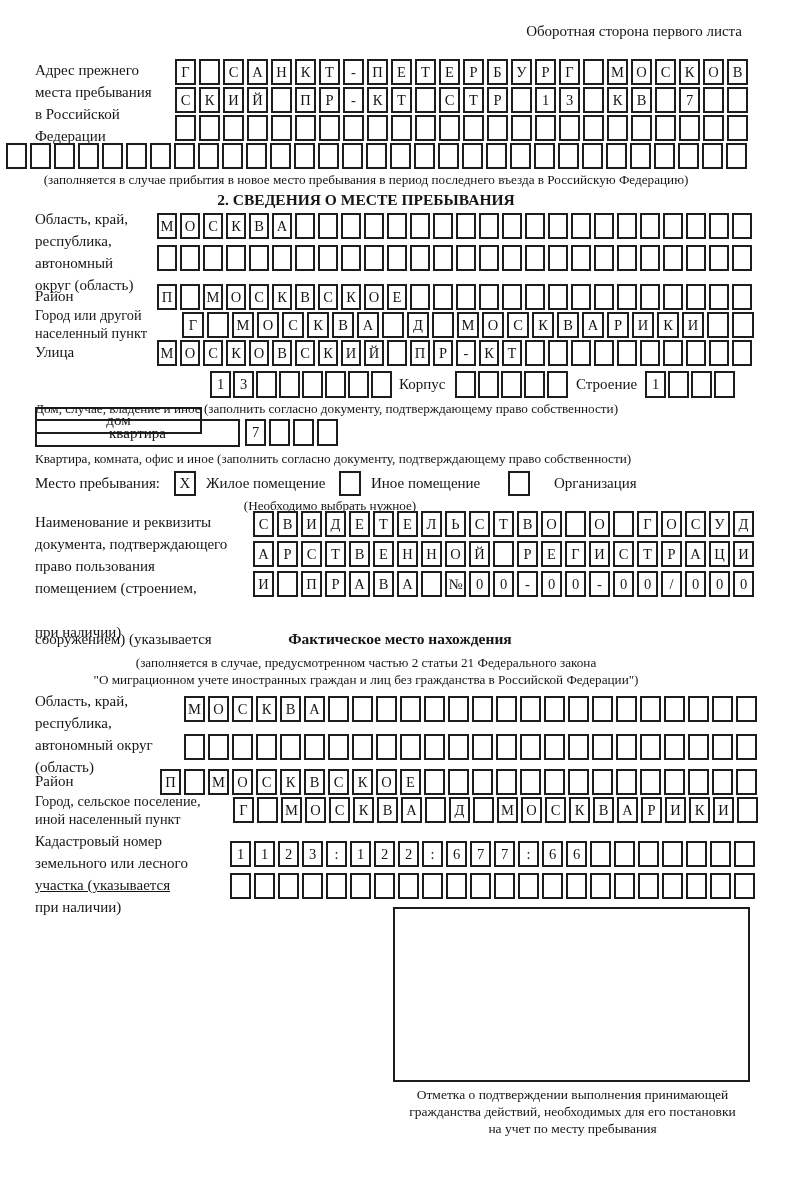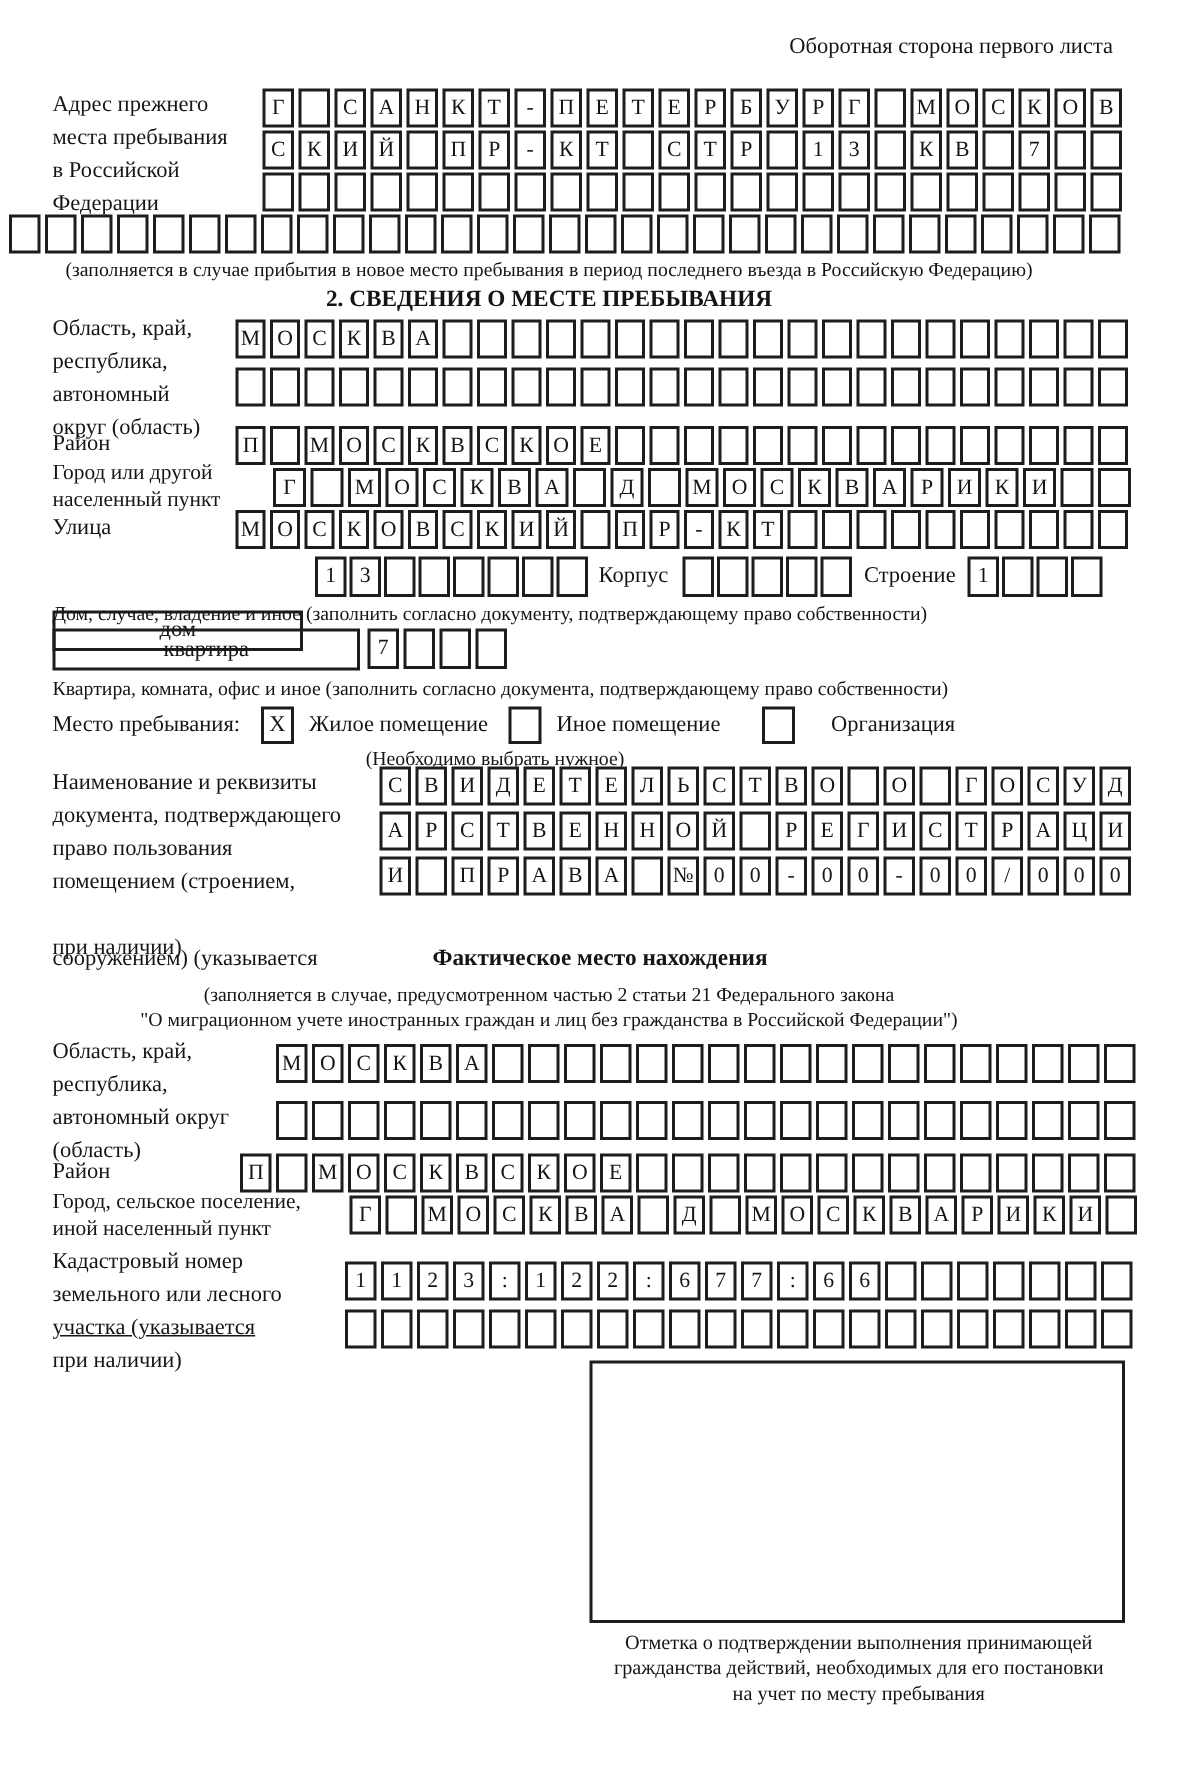--- a/index.html
+++ b/index.html
@@ -342,21 +342,21 @@
   </div>
 <div class="abs cap" style="left:35px;top:402px;">Дом, случае, владение и иное (заполнить согласно документу, подтверждающему право собственности)</div>
 
 <div class="labelbox" style="left:35px;top:419px;width:205px;height:28px;">квартира</div>
 <div class="boxrow g3 cd" style="left:245px;top:419px;">
     <span class="cell">7</span>
     <span class="cell"></span>
     <span class="cell"></span>
     <span class="cell"></span>
   </div>
-<div class="abs cap" style="left:35px;top:452px;">Квартира, комната, офис и иное (заполнить согласно документа, подтверждающему право собственности)</div>
+<div class="abs cap" style="left:35px;top:452px;">Квартира, комната, офис и иное (заполнить согласно документу, подтверждающему право собственности)</div>
 
 <div class="abs lbl" style="left:35px;top:476px;">Место пребывания:</div>
 <div class="checkbox" style="left:174px;top:471px;">X</div>
 <div class="abs lbl" style="left:206px;top:476px;">Жилое помещение</div>
 <div class="checkbox" style="left:339px;top:471px;"></div>
 <div class="abs lbl" style="left:371px;top:476px;">Иное помещение</div>
 <div class="checkbox" style="left:508px;top:471px;"></div>
 <div class="abs lbl" style="left:554px;top:476px;">Организация</div>
 <div class="abs cap" style="left:150px;top:499px;width:360px;text-align:center;">(Необходимо выбрать нужное)</div>
 

